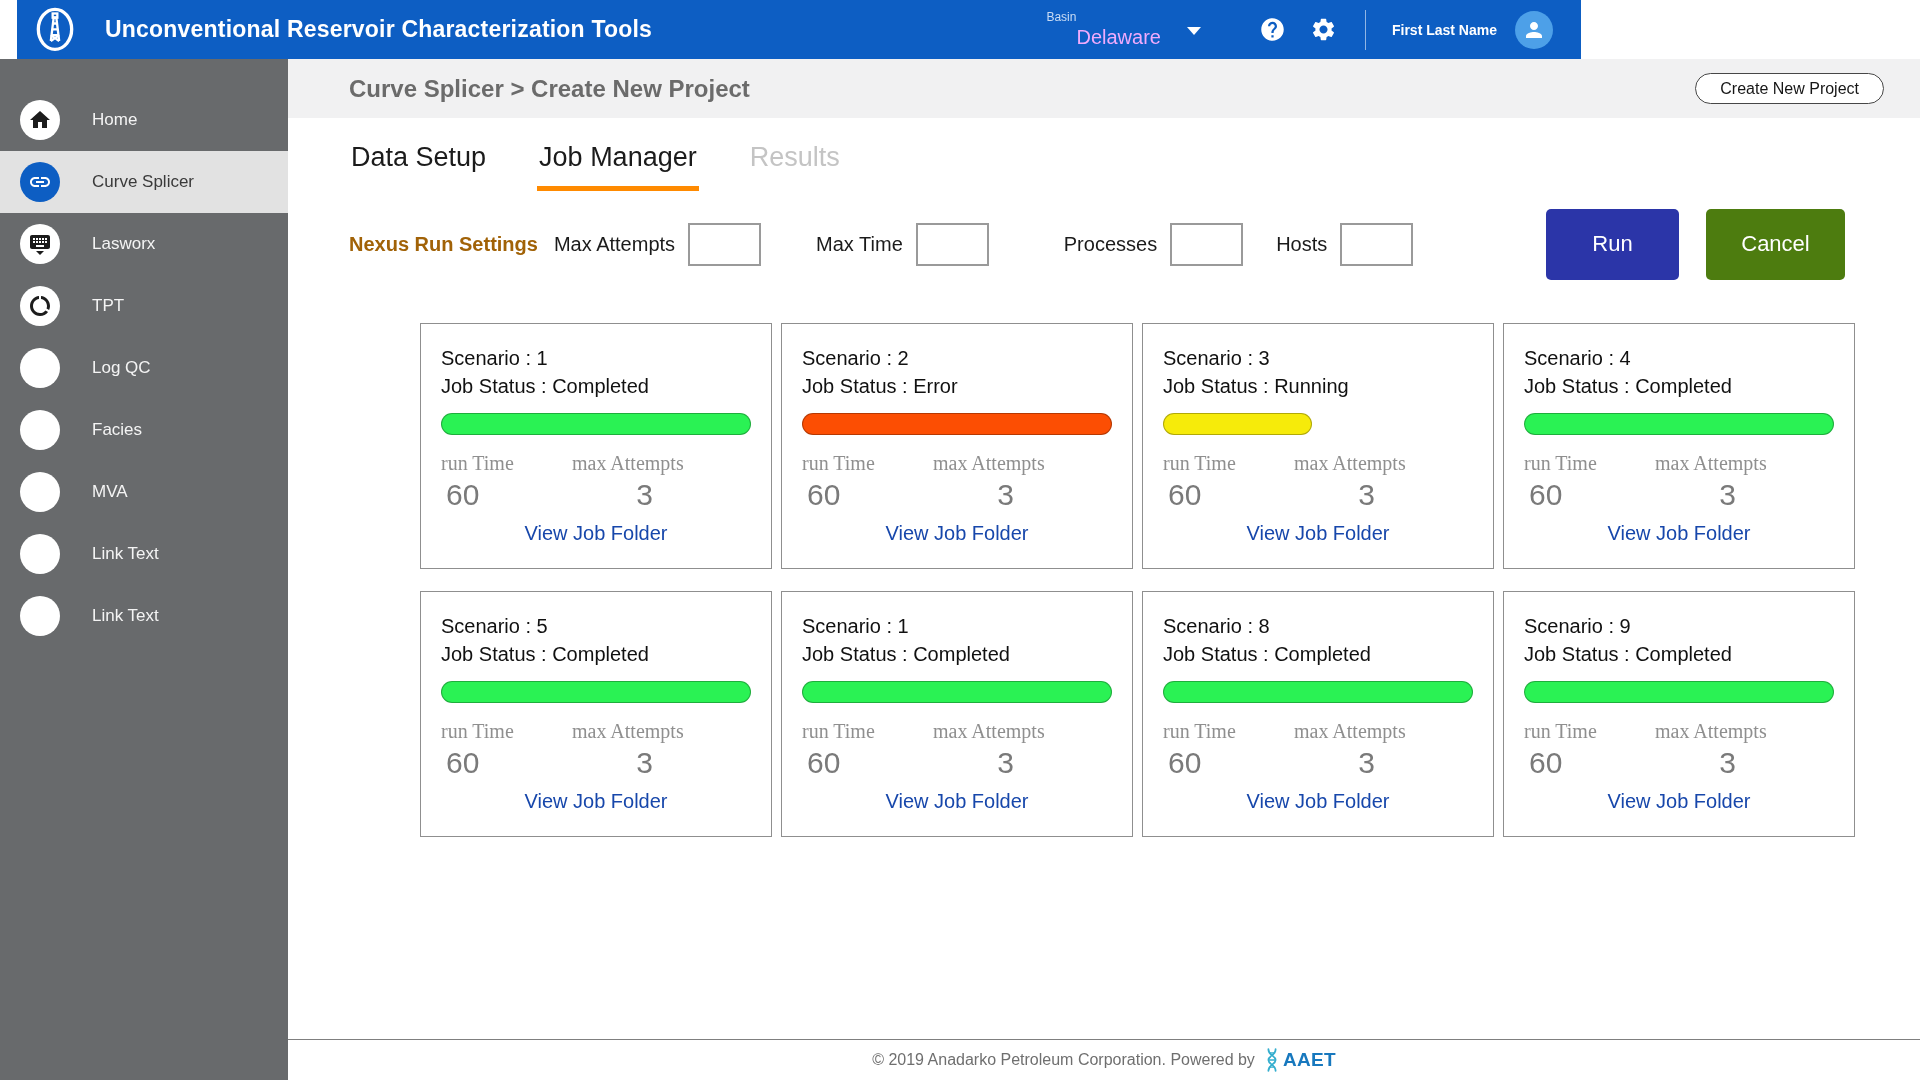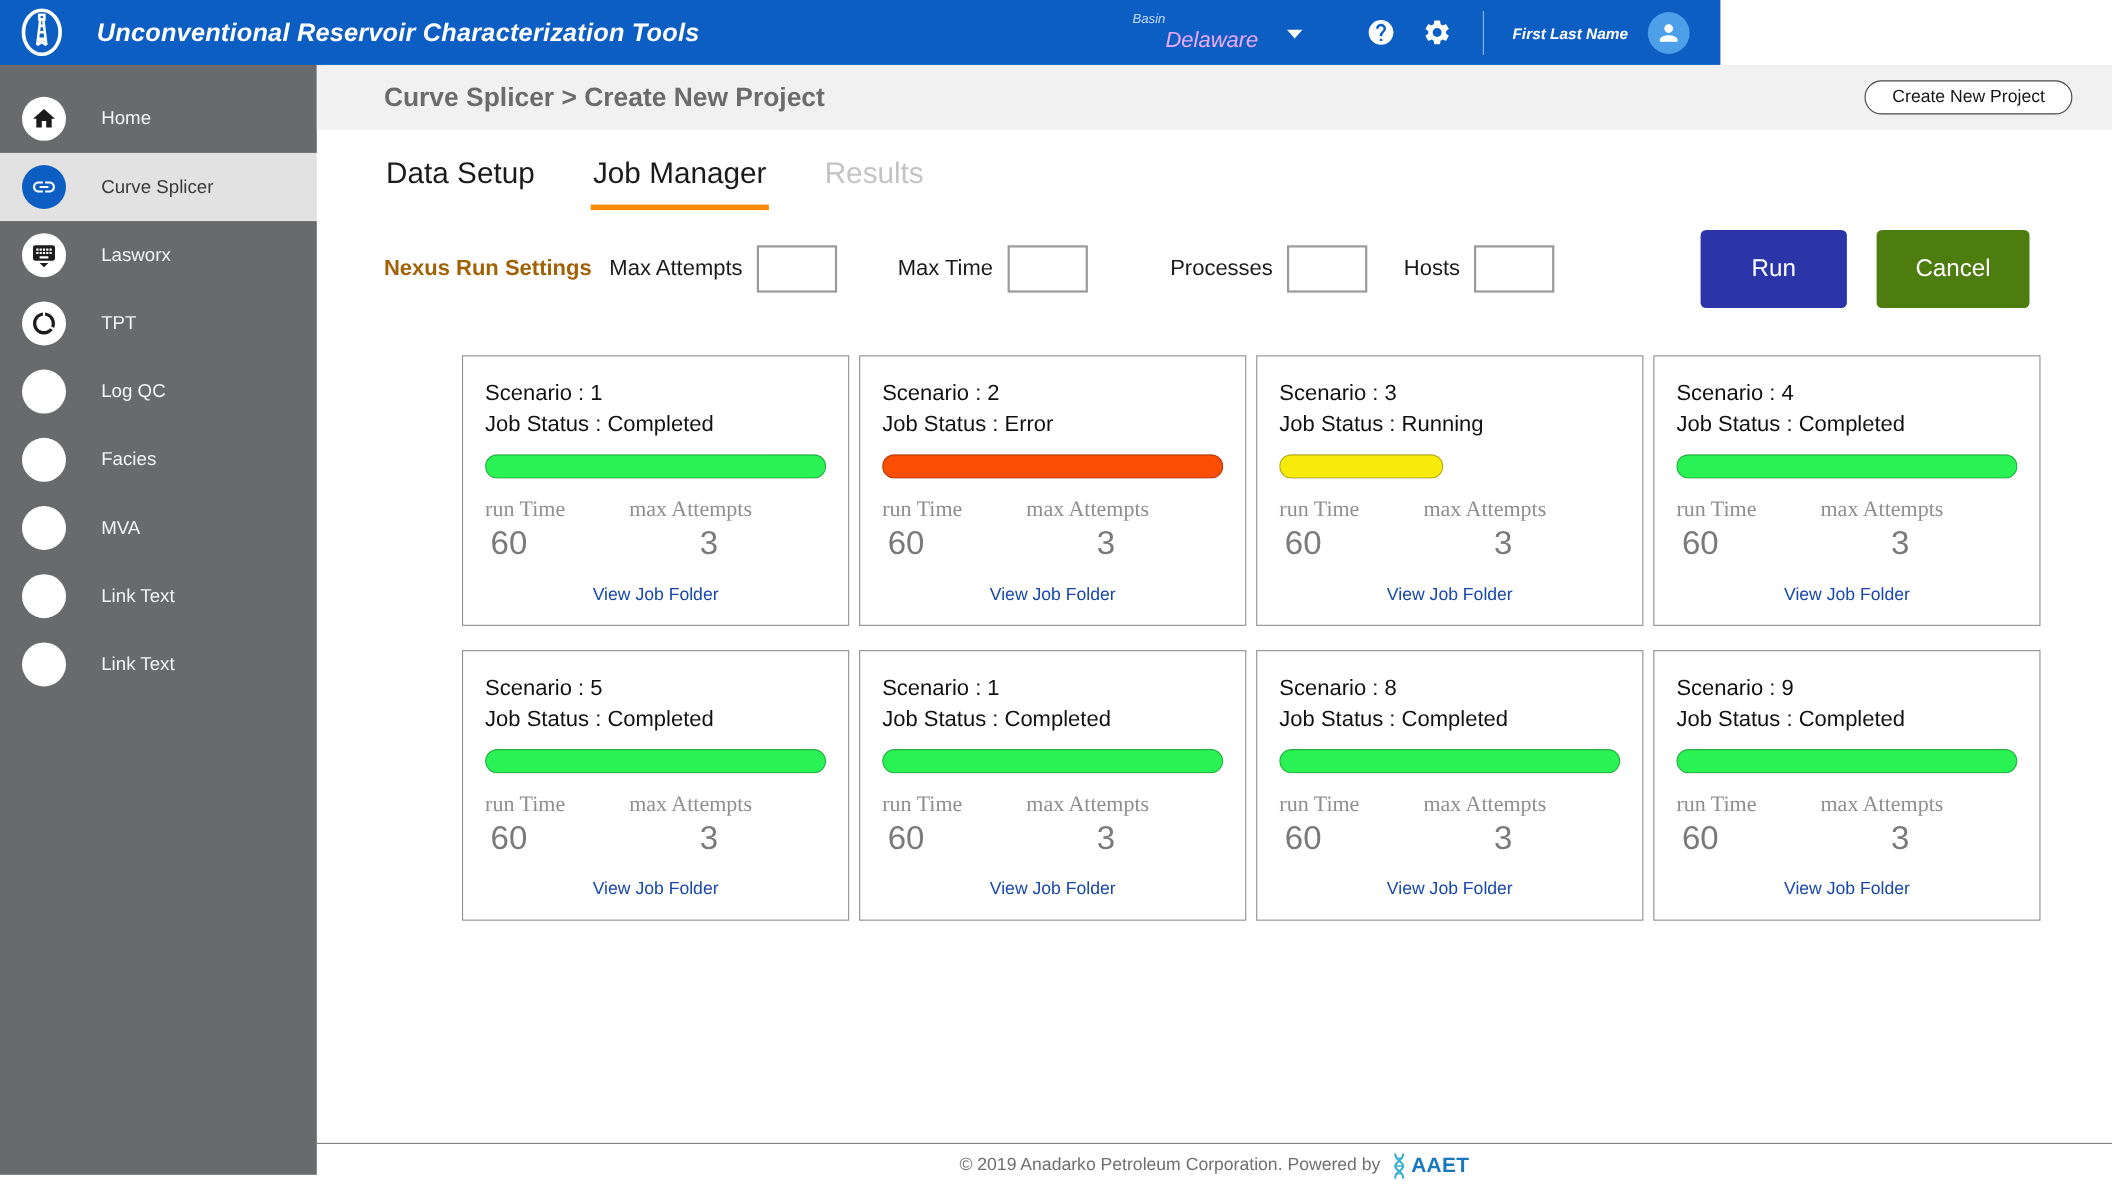--- a/index.html
+++ b/index.html
@@ -5,44 +5,43 @@
   * { box-sizing: border-box; }
   html,body { margin:0; padding:0; }
   body {
     width:1920px; height:1080px; position:relative; overflow:hidden;
     background:#ffffff; font-family:"Liberation Sans", sans-serif;
     -webkit-font-smoothing:antialiased;
   }
 
   
   .app-header {
-    position:absolute; top:0; left:0; width:1564px; height:59px;
+    position:absolute; top:0; left:17px; width:1564px; height:59px;
     background:#0D5EC3; display:flex; align-items:center; z-index:5;
     color:#fff;
-    font-style:italic;
   }
   .logo-wrap { margin-left:18px; width:40px; height:46px; display:flex; align-items:center; justify-content:center; }
   .app-title { margin-left:30px; font-size:23px; font-weight:bold; letter-spacing:0.2px; }
   .header-spacer { flex:1; }
   .basin-select { display:flex; flex-direction:row; line-height:1.15; cursor:pointer; margin-right:58px; }
   .basin-label { font-size:12px; color:#C9DCF4; }
   .basin-row { display:flex; align-items:center; }
   .basin-value { font-size:20px; color:#f0abfc;margin-top:15px; }
   .caret-down { width:0; height:0; border-left:7px solid transparent; border-right:7px solid transparent; border-top:8px solid #fff; margin-left:26px; margin-top:3px; }
   .hdr-icon { width:27px; height:27px; display:flex; align-items:center; justify-content:center; cursor:pointer; }
   .hdr-icon + .hdr-icon { margin-left:24px; }
   .hdr-icon svg { width:27px; height:27px; fill:#fff; }
   .hdr-divider { width:1px; height:40px; background:rgba(255,255,255,0.55); margin:0 26px 0 28px; }
   .user-name { font-size:14px; font-weight:bold; margin-right:18px; white-space:nowrap; }
   .avatar { width:38px; height:38px; border-radius:50%; background:#4DA0E8; display:flex; align-items:center; justify-content:center; margin-right:28px; cursor:pointer; }
   .avatar svg { width:24px; height:24px; fill:#fff; }
 
   
   .sidebar {
-    position:absolute; top:47px; left:0; width:292px; height:1021px;
+    position:absolute; top:59px; left:0; width:292px; height:1021px;
     background:#686A6C; padding-top:30px;
   }
   .sb-item {
     height:62px; display:flex; align-items:center; cursor:pointer;
     padding-left:20px;
   }
   .sb-item.active { background:#E2E2E2; }
   .sb-icon {
     width:40px; height:40px; border-radius:50%; background:#fff;
     display:flex; align-items:center; justify-content:center; flex:0 0 40px;
@@ -97,21 +96,21 @@
   .bar-track { margin-top:13px; height:22px; }
   .bar-fill { height:22px; border-radius:11px; border:1px solid rgba(0,0,0,0.28); }
   .meta-labels { display:flex; margin-top:17px; }
   .meta-values { display:flex; margin-top:3px; }
   .col1 { width:131px; }
   .col2 { width:145px; }
   .meta-label { font-size:20px; color:#8F8F8F;font-family:Liberation Serif, serif; }
   .val { font-size:30px; color:#7A7A7A; }
   .val-runtime { padding-left:5px; }
   .val-attempts { text-align:center; }
-  .view-link { margin-top:20px; text-align:center; font-size:16px; color:#1747AB; cursor:pointer; }
+  .view-link { margin-top:10px; text-align:center; font-size:20px; color:#1747AB; cursor:pointer; }
 
   
   .main-spacer { flex:1; }
   .footer {
     flex:0 0 41px; border-top:1px solid #7F7F7F;
     display:flex; align-items:center; justify-content:center; gap:8px;
   }
   .footer-text { font-size:16px; color:#6F6F6F; }
   .aaet-logo { display:flex; align-items:center; gap:2px; }
   .aaet-logo svg { width:18px; height:24px; }

